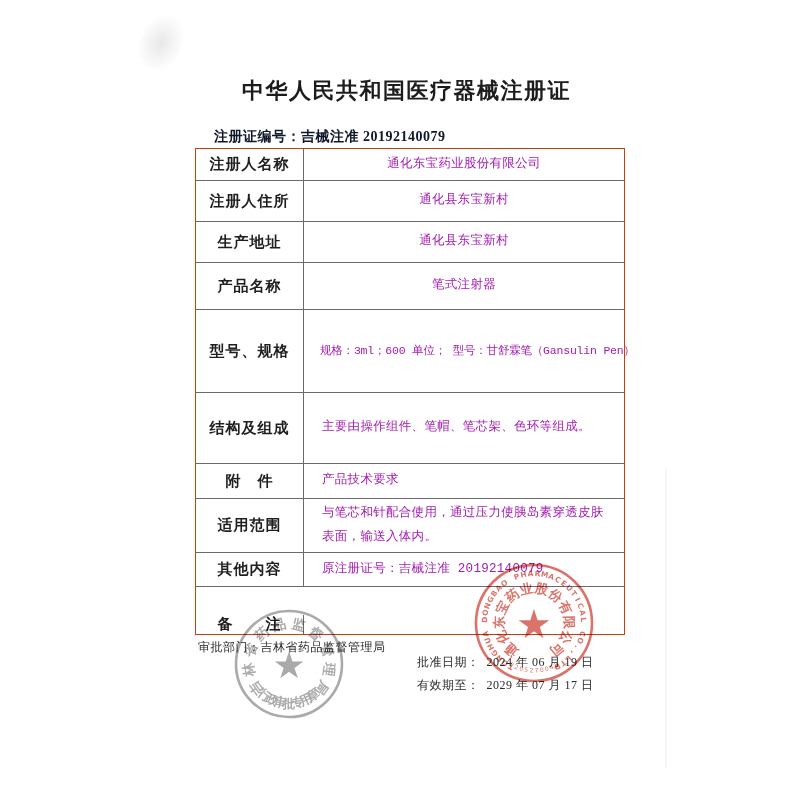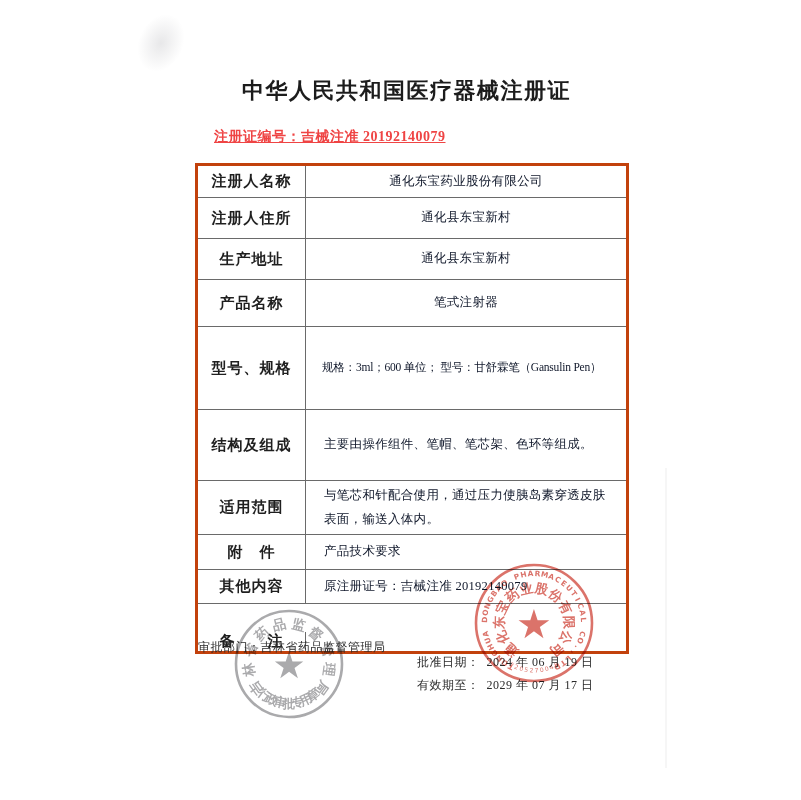--- a/index.html
+++ b/index.html
@@ -15,36 +15,36 @@
   .crease{
     position:absolute;left:665px;top:468px;width:2px;height:300px;
     background:rgba(110,110,110,0.06);
   }
   .title{
     position:absolute;left:0;top:76px;width:100%;box-sizing:border-box;padding-left:12px;
     text-align:center;font-size:22px;font-weight:bold;letter-spacing:1.5px;color:#1c1c1c;
   }
   .regno{
     position:absolute;left:214px;top:128px;font-size:14px;font-weight:bold;
-    letter-spacing:0.5px;color:#ef4444;text-decoration:underline;
+    letter-spacing:0.5px;color:#0f172a;
   }
   .cert-table{
-    position:absolute;left:195px;top:163px;width:428px;
-    border:3px solid #c2410c;background:transparent;
+    position:absolute;left:195px;top:148px;width:428px;
+    border:1px solid #c2410c;background:transparent;font-family:Liberation Mono, monospace;
   }
   .row{display:flex;border-bottom:1px solid #6a6a6a;}
   .row:last-child{border-bottom:none;align-items:flex-end;}
   .lbl{
     width:107px;border-right:1px solid #6a6a6a;flex:none;
     display:flex;align-items:center;justify-content:center;
     font-size:15px;font-weight:bold;letter-spacing:1px;color:#1f1f1f;text-align:center;
   }
   .val{
     flex:1;display:flex;align-items:center;
-    font-size:12.5px;color:#0f172a;line-height:1.85;letter-spacing:0.3px;
+    font-size:12.5px;color:#a21caf;line-height:1.85;letter-spacing:0.3px;
   }
   .val.c{justify-content:center;padding:0 6px;}
   .val.l{justify-content:flex-start;padding:0 8px 0 18px;}
   .val.tight{font-size:11.5px;letter-spacing:-0.2px;white-space:nowrap;padding-left:16px;}
   .r0{height:31px}.r1{height:40px}.r2{height:40px}.r3{height:46px}.r4{height:82px}
   .r5{height:70px}.r6{height:53px}.r7{height:34px}.r8{height:33px}.r9{height:47px}
   .approval{
     position:absolute;left:198px;top:639px;font-size:12px;color:#2a2a2a;letter-spacing:0.5px;
   }
   .dates{position:absolute;left:417px;top:651px;font-size:12px;color:#2a2a2a;}
@@ -85,27 +85,27 @@
       <div class="val c">笔式注射器</div>
     </div>
     <div class="row r4">
       <div class="lbl">型号、规格</div>
       <div class="val l tight">规格：3ml；600 单位； 型号：甘舒霖笔（Gansulin Pen）</div>
     </div>
     <div class="row r5">
       <div class="lbl">结构及组成</div>
       <div class="val l">主要由操作组件、笔帽、笔芯架、色环等组成。</div>
     </div>
+    <div class="row r7">
+      <div class="lbl">附　件</div>
+      <div class="val l">产品技术要求</div>
+    </div>
     <div class="row r6">
       <div class="lbl">适用范围</div>
       <div class="val l">与笔芯和针配合使用，通过压力使胰岛素穿透皮肤表面，输送入体内。</div>
-    </div>
-    <div class="row r7">
-      <div class="lbl">附　件</div>
-      <div class="val l">产品技术要求</div>
     </div>
     <div class="row r8">
       <div class="lbl">其他内容</div>
       <div class="val l">原注册证号：吉械注准 20192140079</div>
     </div>
     <div class="row r9">
       <div class="lbl">备　　注</div>
       <div class="val l"></div>
     </div>
   </div>

